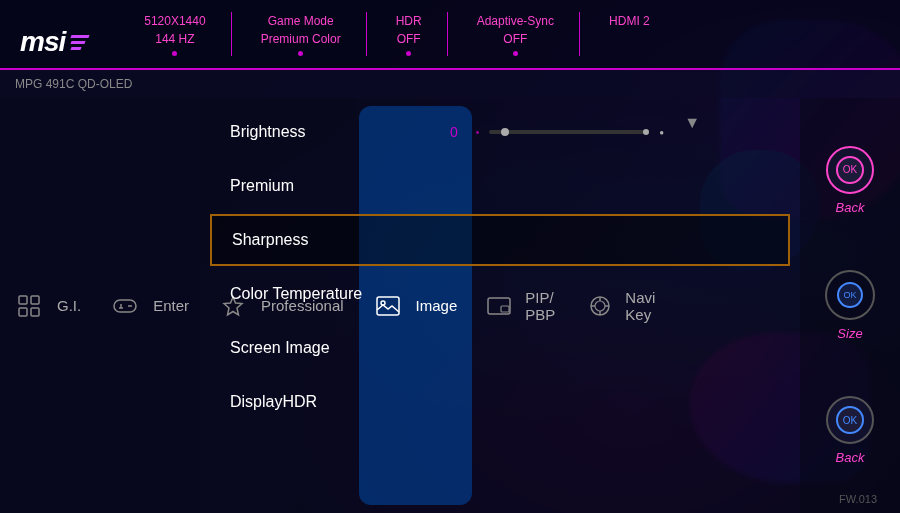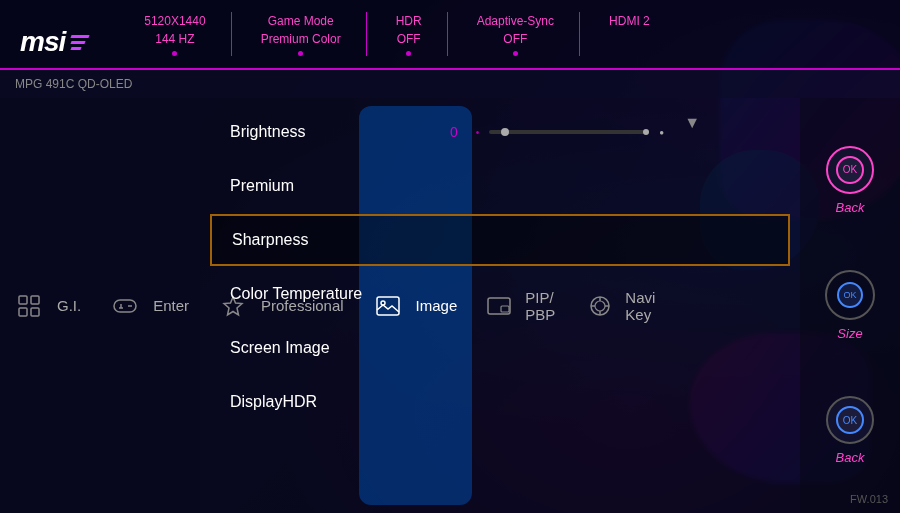--- a/index.html
+++ b/index.html
@@ -343,21 +343,21 @@
 
     .control-label {
       color: #ff44cc;
       font-size: 13px;
       font-style: italic;
     }
 
     .fw-version {
       position: absolute;
       bottom: 8px;
-      right: 12px;
+      right: 23px;
       color: #555;
       font-size: 11px;
     }
 
     
     .nav-circle {
       position: relative;
       width: 50px;
       height: 50px;
     }

